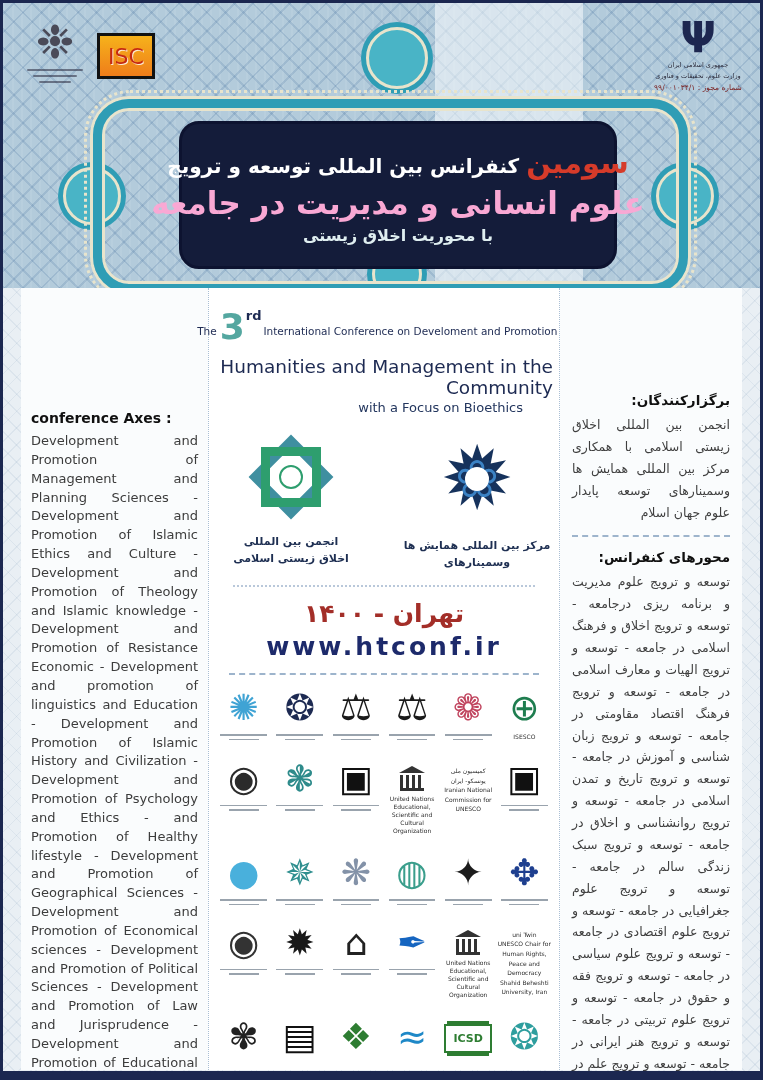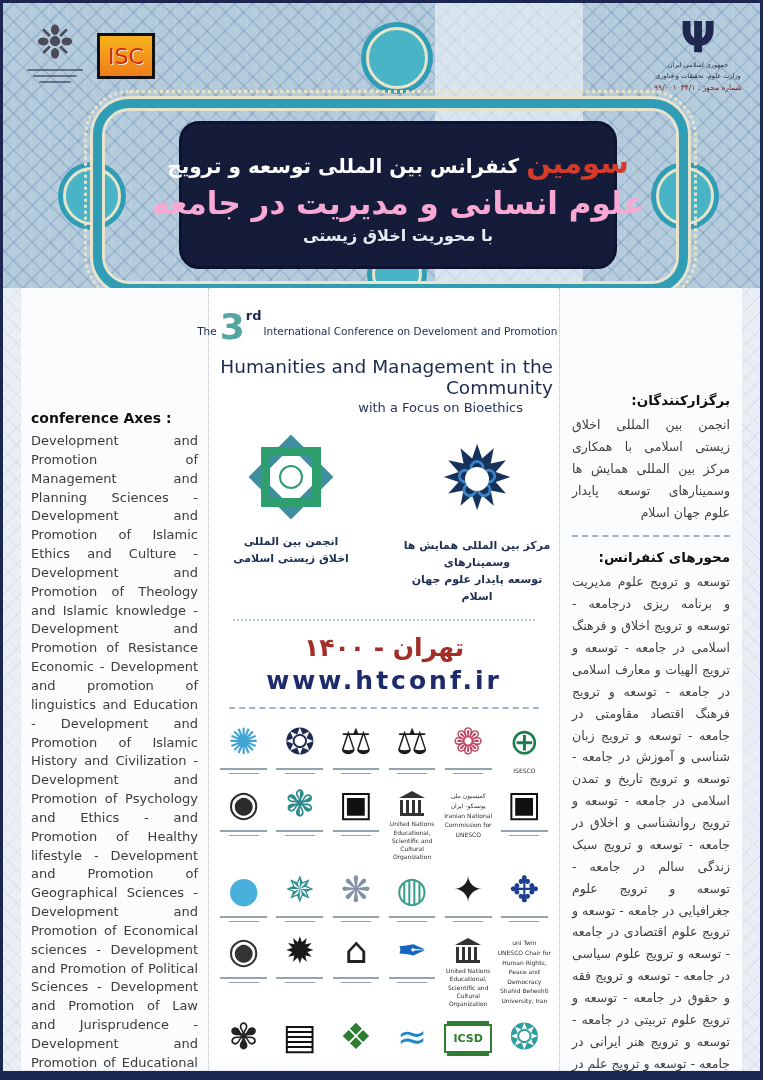--- a/index.html
+++ b/index.html
@@ -174,21 +174,20 @@
           </div>
         </div>
         <div class="org">
           <div class="logo-b">
             <span class="lb-outer">✹</span>
             <span class="lb-inner">❀</span>
             <span class="lb-core"></span>
           </div>
           <div class="org-cap">
             <div>مرکز بین المللی همایش ها وسمینارهای</div>
-            <div>توسعه پایدار علوم جهان اسلام</div>
           </div>
         </div>
       </div>
 
       <hr class="dot-h">
 
       <div class="city">تهران - ۱۴۰۰</div>
       <div class="site"><a href="#">www.htconf.ir</a></div>
 
       <hr class="dash-h2">

